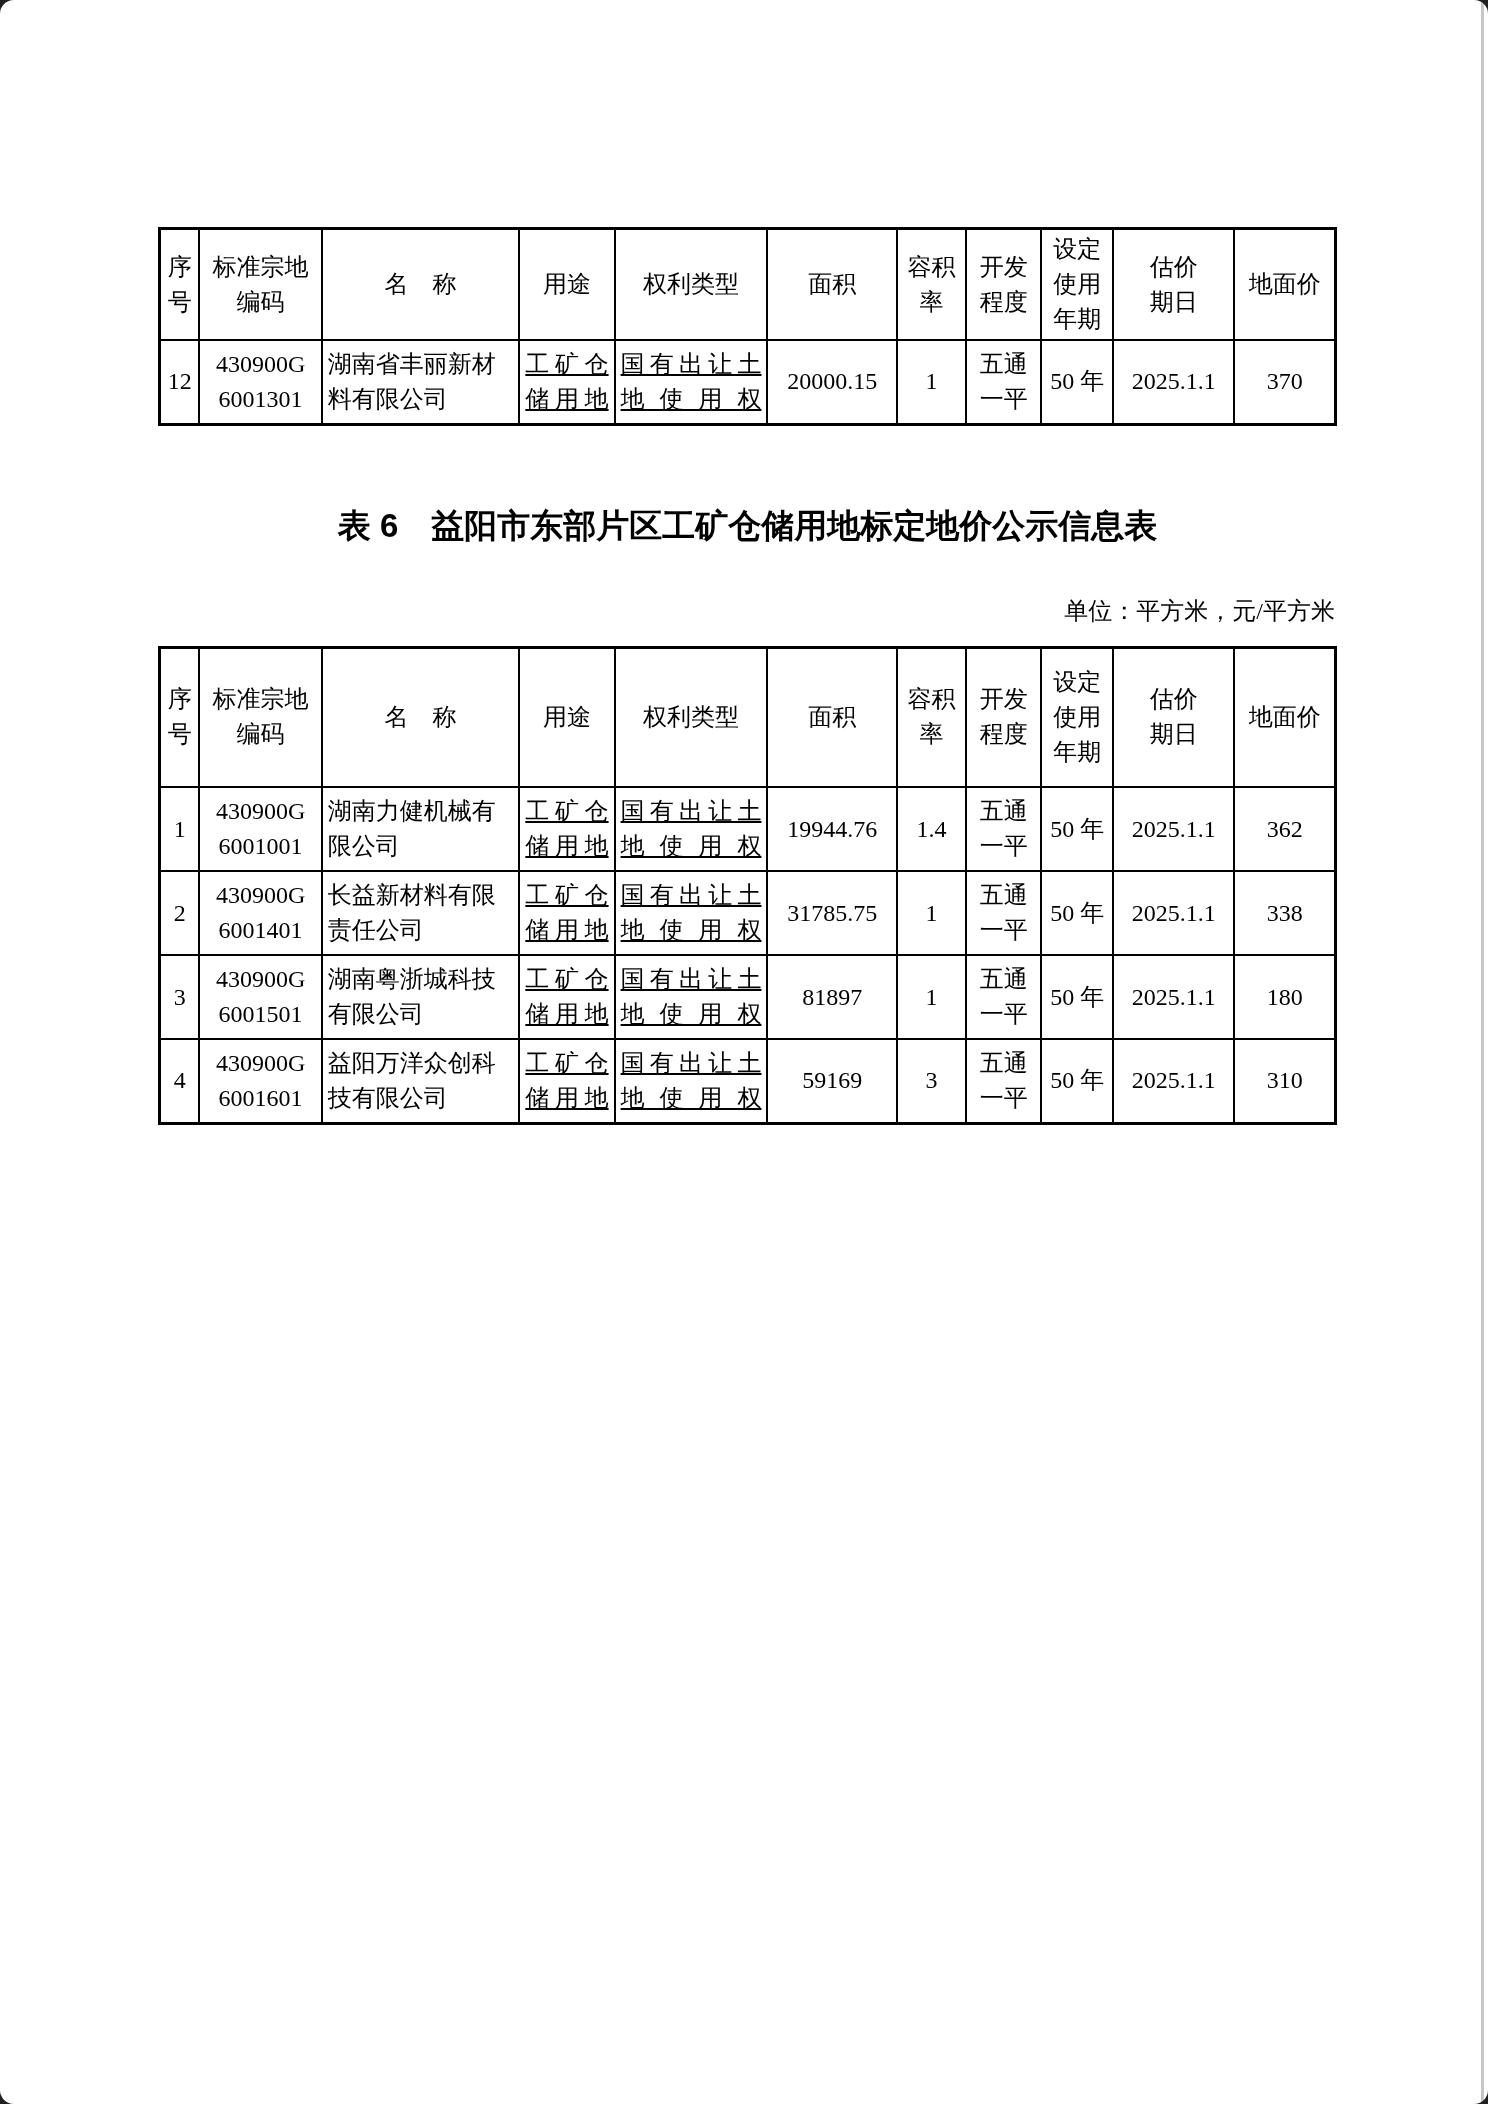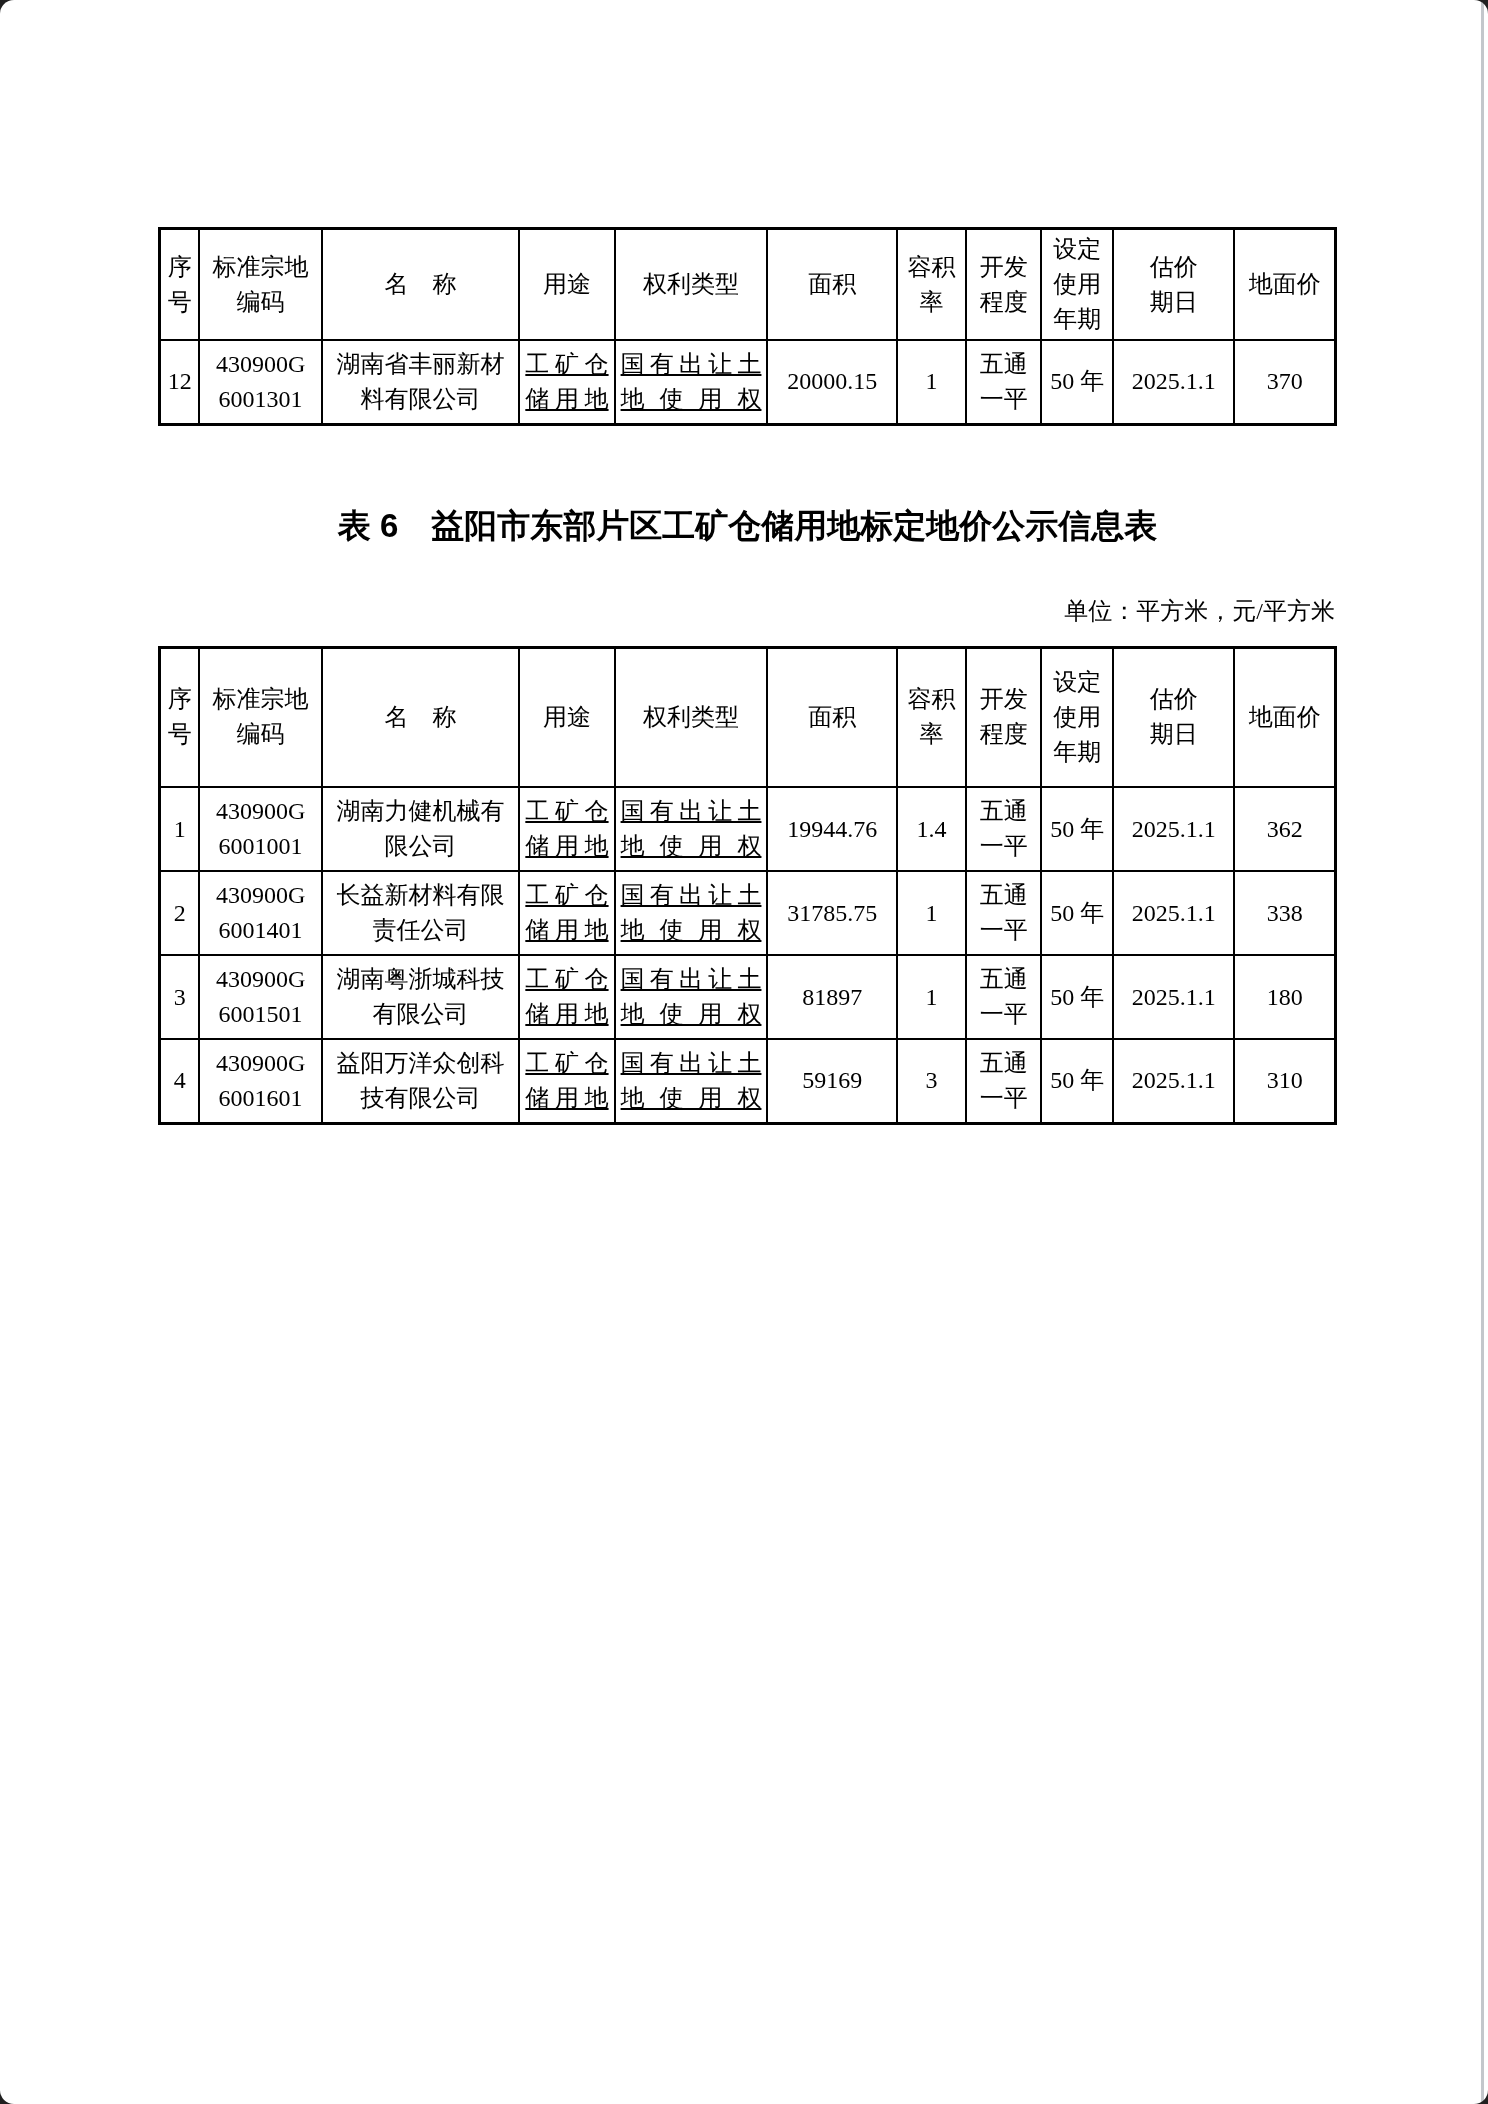--- a/index.html
+++ b/index.html
@@ -48,21 +48,21 @@
     vertical-align: middle;
     padding: 2px 5px;
     white-space: pre-line;
     overflow: hidden;
   }
   .t-prev { margin-top: 227px; }
   .t-prev thead tr { height: 106px; }
   .t-main thead tr { height: 140px; }
   .datatable tbody tr { height: 84px; }
 
-  td.c-name { text-align: center; }
+  td.c-name { text-align: left; }
   td.c-use, td.c-right { text-align: justify; text-align-last: justify; text-decoration: underline; }
 
   .table-title {
     margin: 80px 0 14px 0;
     text-align: center;
     font-size: 33px;
     line-height: 40px;
     font-weight: bold;
     font-family: "Liberation Sans", "DejaVu Sans", sans-serif;
   }

